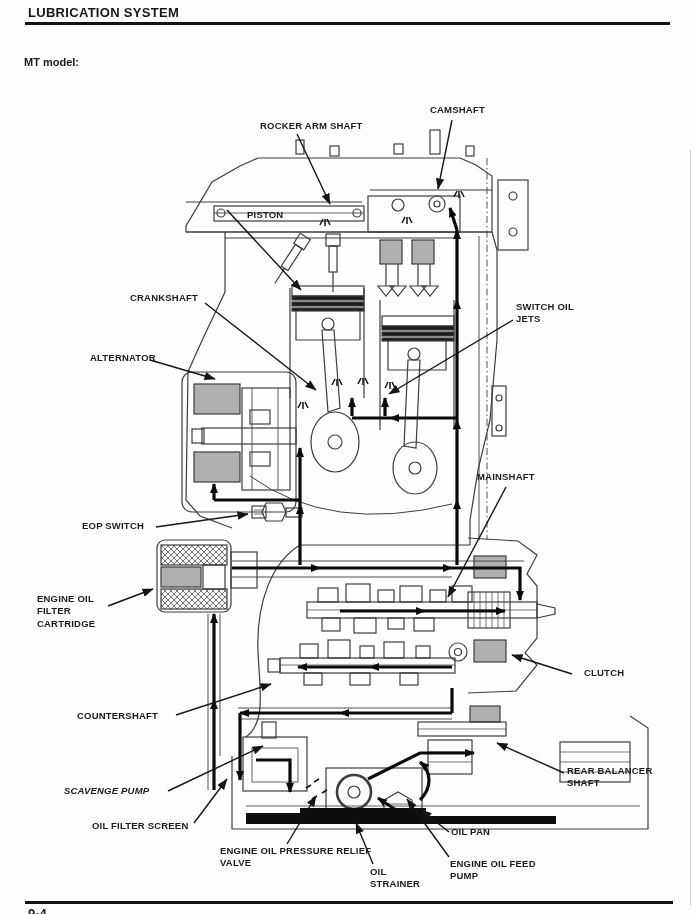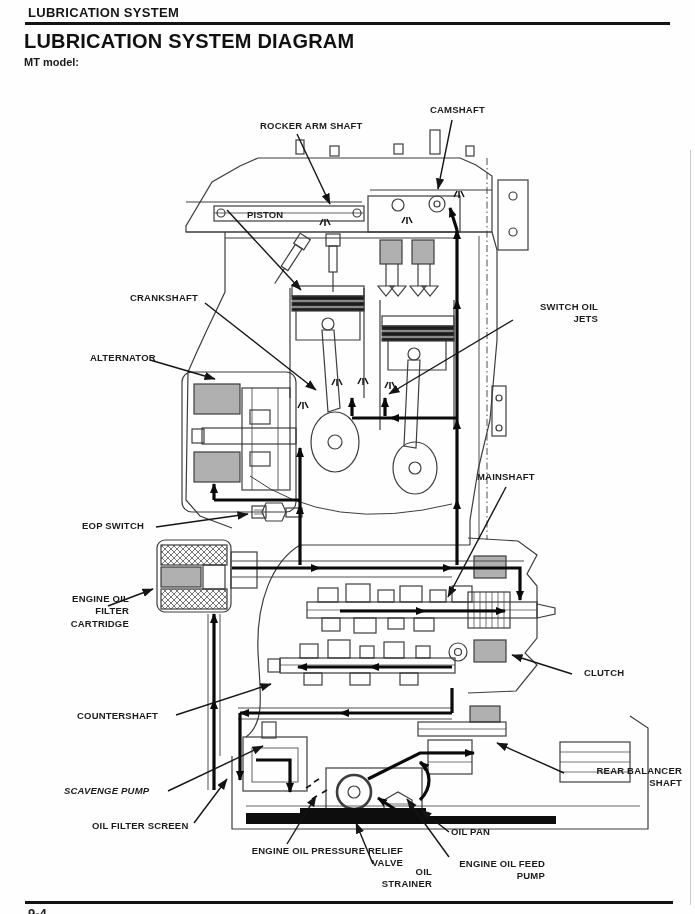--- a/index.html
+++ b/index.html
@@ -7,30 +7,29 @@
   .page{position:relative;width:695px;height:914px;background:#fefefe;padding-left:19px;}
   .hdr{position:absolute;left:28px;top:5px;font-size:13px;font-weight:bold;color:#151515;letter-spacing:.3px;}
   .rule-top{position:absolute;left:25px;top:22px;width:645px;height:2.5px;background:#141414;}
   .title{position:absolute;left:24px;top:30px;font-size:20px;font-weight:bold;color:#111;letter-spacing:.2px;}
   .model{position:absolute;left:24px;top:56px;font-size:11px;font-weight:bold;color:#1a1a1a;}
   .rule-bottom{position:absolute;left:25px;top:901px;width:648px;height:2.5px;background:#141414;}
   .pgnum{position:absolute;left:28px;top:906px;height:8px;overflow:hidden;font-size:13px;font-weight:bold;color:#222;}
   .edge-shadow{position:absolute;left:690px;top:150px;width:1px;height:755px;background:#c9c9c9;}
   .art,.leaders{position:absolute;left:0;top:0;}
   .callout-layer{position:absolute;left:0;top:0;width:695px;height:914px;pointer-events:none;}
-  .callout{position:absolute;font-size:9.5px;font-weight:bold;color:#1b1b1b;line-height:1.3;letter-spacing:.2px;text-align:right;}
+  .callout{position:absolute;font-size:9.5px;font-weight:bold;color:#1b1b1b;line-height:1.3;letter-spacing:.2px;}
 </style>
 </head>
 <body>
 
 <div class="page">
 
   <div class="hdr">LUBRICATION SYSTEM</div>
   <div class="rule-top"></div>
-  <div class="title">LUBRICATION SYSTEM DIAGRAM</div>
   <div class="model">MT model:</div>
 
   <svg class="art" width="695" height="914" viewBox="0 0 695 914">
     <defs>
       <pattern id="hv" width="4" height="4" patternUnits="userSpaceOnUse">
         <path d="M1,0V4M3,0V4" stroke="#3a3a3a" stroke-width="0.8"></path>
       </pattern>
       <pattern id="hx" width="6" height="6" patternUnits="userSpaceOnUse">
         <path d="M0,0L6,6M6,0L0,6" stroke="#3a3a3a" stroke-width="0.7"></path>
       </pattern>
@@ -354,21 +353,21 @@
       <div class="callout" style="left: 90px; top: 352px; white-space: nowrap;">ALTERNATOR</div>
       <div class="callout" style="left: 477px; top: 471px; white-space: nowrap;">MAINSHAFT</div>
       <div class="callout" style="left: 82px; top: 520px; white-space: nowrap;">EOP SWITCH</div>
       <div class="callout" style="left: 37px; top: 593px; width: 92px;">ENGINE OIL FILTER CARTRIDGE</div>
       <div class="callout" style="left: 576px; top: 667px; white-space: nowrap; margin-left: 8px;">CLUTCH</div>
       <div class="callout" style="left: 77px; top: 710px; white-space: nowrap;">COUNTERSHAFT</div>
       <div class="callout" style="left: 567px; top: 765px; width: 115px;">REAR BALANCER SHAFT</div>
       <div class="callout" style="left: 64px; top: 785px; white-space: nowrap; font-style: italic;">SCAVENGE PUMP</div>
       <div class="callout" style="left: 92px; top: 820px; white-space: nowrap;">OIL FILTER SCREEN</div>
       <div class="callout" style="left: 451px; top: 826px; white-space: nowrap;">OIL PAN</div>
-      <div class="callout" style="left: 220px; top: 845px; width: 175px; margin-left: 8px;">ENGINE OIL PRESSURE RELIEF VALVE</div>
+      <div class="callout" style="left: 220px; top: 845px; width: 175px;">ENGINE OIL PRESSURE RELIEF VALVE</div>
       <div class="callout" style="left: 370px; top: 866px; width: 62px;">OIL STRAINER</div>
       <div class="callout" style="left: 450px; top: 858px; width: 95px;">ENGINE OIL FEED PUMP</div>
     </div>
 
   <div class="rule-bottom"></div>
   <div class="pgnum">9-4</div>
   <div class="edge-shadow"></div>
 </div>
 
 </body></html>

